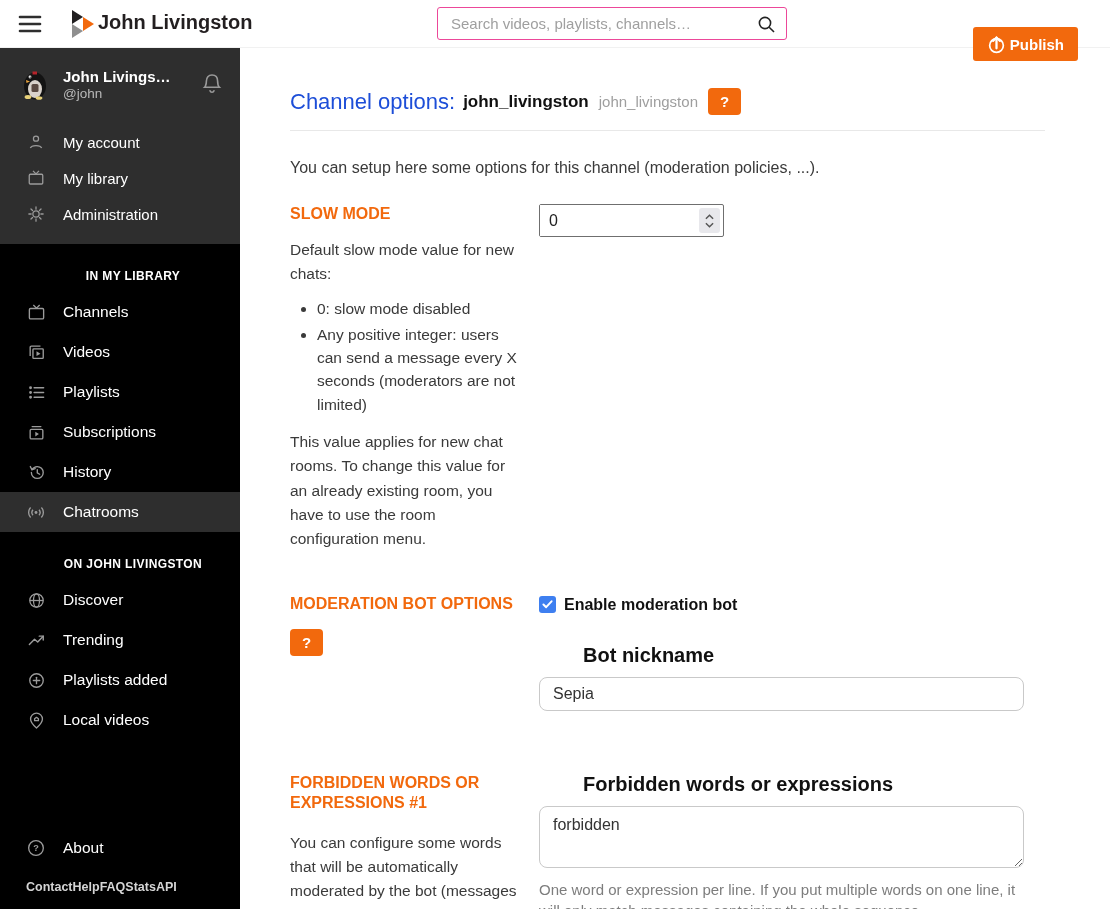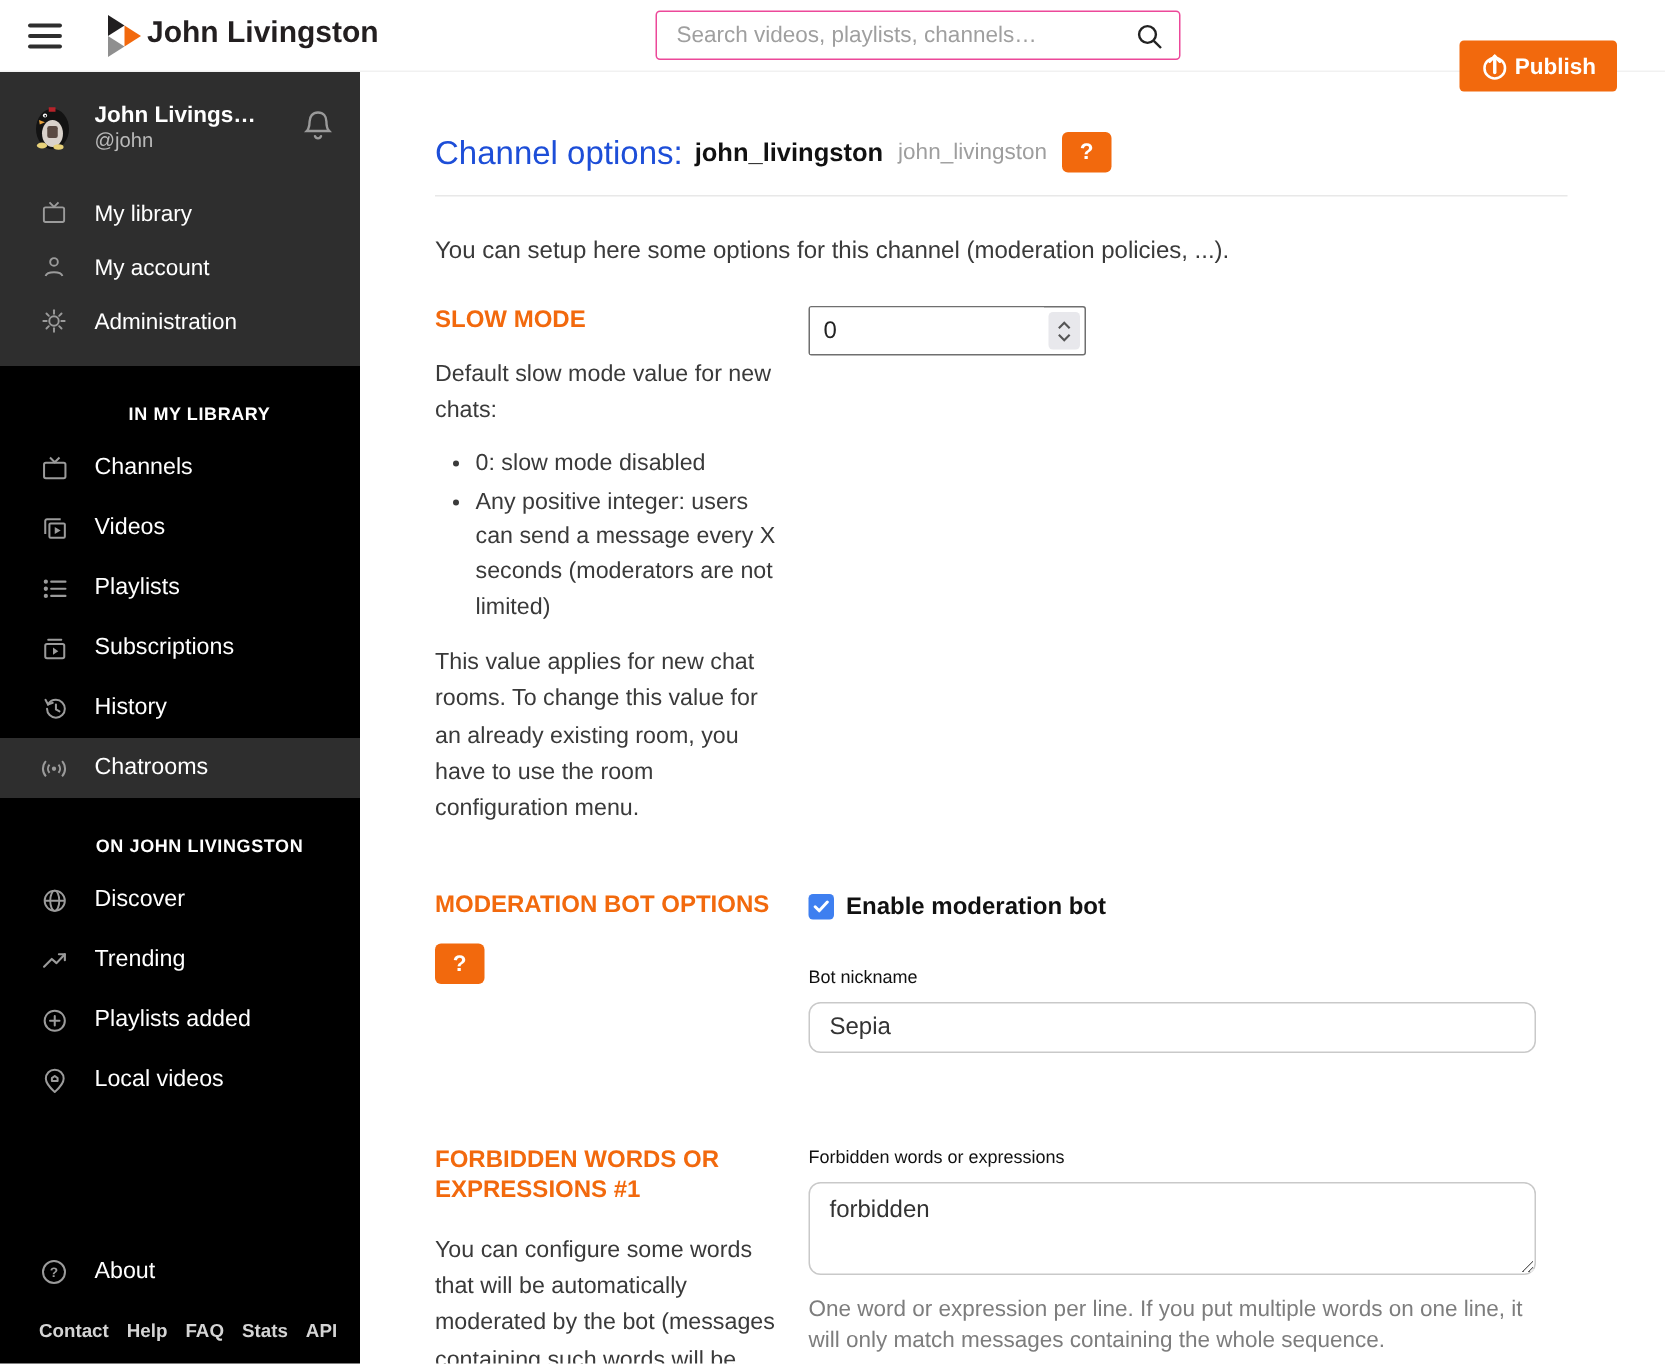--- a/index.html
+++ b/index.html
@@ -34,21 +34,21 @@
   .bell { margin-left:auto; cursor:pointer; display:flex; }
   .menu-top { background:#2e2e2e; padding:4px 0 12px; }
   .s-item { display:flex; align-items:center; height:40px; padding-left:26px; gap:17px;
             color:#fff; font-size:15.5px; cursor:pointer; white-space:nowrap; }
   .menu-top .s-item { height:36px; font-size:15px; }
   .s-item.active { background:#2e2e2e; }
   .s-item .ic { display:flex; width:20px; justify-content:center; }
   .sec-title { color:#fff; font-weight:bold; font-size:12px; letter-spacing:.4px;
                margin:25px 0 9px; padding-left:26px;text-align:center; }
   .about-wrap { margin-top:auto; }
-  .footer-links { display:flex; gap:12px; padding:12px 0 15px 26px; }
+  .footer-links { display:flex; padding:12px 0 15px 26px; }
   .footer-links span { color:#d4d4d4; font-size:12.5px; font-weight:bold; cursor:pointer; }
 
   
   .main { position:absolute; top:48px; left:240px; width:870px; height:861px; background:#fff;
           padding:40px 65px 0 50px; overflow:hidden; }
   .page-title-row { display:flex; align-items:center; }
   .pt-prefix { font-size:22px; font-weight:500; color:#1d4ed8; }
   .pt-name { font-size:17px; font-weight:bold; color:#111; margin-left:8px; }
   .pt-handle { font-size:15px; color:#9e9e9e; margin-left:10px; }
   .help-btn { width:33px; height:27px; background:#f2690d; color:#fff; border:none; border-radius:4px;
@@ -73,21 +73,21 @@
                     -moz-appearance:textfield; appearance:textfield; }
   .num-wrap input::-webkit-outer-spin-button, .num-wrap input::-webkit-inner-spin-button
             { -webkit-appearance:none; }
   .spinner { width:21px; margin:3px; background:#e8e8ec; border-radius:3px; display:flex;
              flex-direction:column; align-items:center; justify-content:center; cursor:pointer; }
 
   .check-row { display:flex; align-items:center; margin-top:2px; }
   .checkbox { width:17px; height:17px; background:#3e7ff0; border-radius:3px; display:flex;
               align-items:center; justify-content:center; cursor:pointer; flex:0 0 17px; }
   .check-label { font-size:16px; font-weight:bold; color:#111; margin-left:8px; }
-  .field-label { font-size:12px; font-weight:normal; color:#111; margin-top:30px; }
+  .field-label { font-size:20px; font-weight:bold; color:#111; margin-top:30px;margin-left:44px; }
   .text-input { margin-top:10px; width:485px; height:34px; border:1px solid #c9c9c9; border-radius:8px;
                 padding:16px 13px; font-size:16px; color:#333; font-family:inherit; outline:none; }
   .field-label-top { margin-top:0; }
   textarea.ta { margin-top:10px; width:485px; height:62px; border:1px solid #c9c9c9; border-radius:8px;
                 padding:7px 13px; font-size:16px; color:#333; font-family:inherit; outline:none;
                 resize:vertical; line-height:1.4; }
   .helper { margin-top:7px; font-size:15px; color:#7d7d7d; line-height:1.45; width:485px; }
 </style>
 </head>
 <body>
@@ -155,34 +155,34 @@
           <path d="M11 3c-3.6 0-5.6 2.6-5.6 6 0 4.5-1.8 6.3-1.8 6.3h14.8s-1.8-1.8-1.8-6.3c0-3.4-2-6-5.6-6z"></path>
           <path d="M9 18.8a2.1 2.1 0 004 0" stroke-linecap="round"></path>
         </svg>
     </span>
   </div>
 
   <div class="menu-top">
     <div class="s-item">
       <span class="ic">
           <svg width="18" height="18" viewBox="0 0 24 24" fill="none" stroke="#9b9b9b" stroke-width="1.7">
+            <circle cx="12" cy="7.5" r="3.4"></circle>
+            <path d="M4.5 20c1.4-4.4 13.6-4.4 15 0"></path>
+          </svg>
+        </span>
+      <span>My account</span>
+    </div>
+    <div class="s-item">
+      <span class="ic">
+          <svg width="18" height="18" viewBox="0 0 24 24" fill="none" stroke="#9b9b9b" stroke-width="1.7">
             <rect x="3" y="7" width="18" height="13" rx="1.5"></rect>
             <polyline points="8,2.5 12,6.5 16,2.5"></polyline>
           </svg>
         </span>
       <span>My library</span>
-    </div>
-    <div class="s-item">
-      <span class="ic">
-          <svg width="18" height="18" viewBox="0 0 24 24" fill="none" stroke="#9b9b9b" stroke-width="1.7">
-            <circle cx="12" cy="7.5" r="3.4"></circle>
-            <path d="M4.5 20c1.4-4.4 13.6-4.4 15 0"></path>
-          </svg>
-        </span>
-      <span>My account</span>
     </div>
     <div class="s-item">
       <span class="ic">
           <svg width="18" height="18" viewBox="0 0 24 24" fill="none" stroke="#9b9b9b" stroke-width="1.7">
             <circle cx="12" cy="12" r="4.2"></circle>
             <g stroke-linecap="round">
               <line x1="12" y1="2.5" x2="12" y2="5.5"></line>
               <line x1="12" y1="18.5" x2="12" y2="21.5"></line>
               <line x1="2.5" y1="12" x2="5.5" y2="12"></line>
               <line x1="18.5" y1="12" x2="21.5" y2="12"></line>

